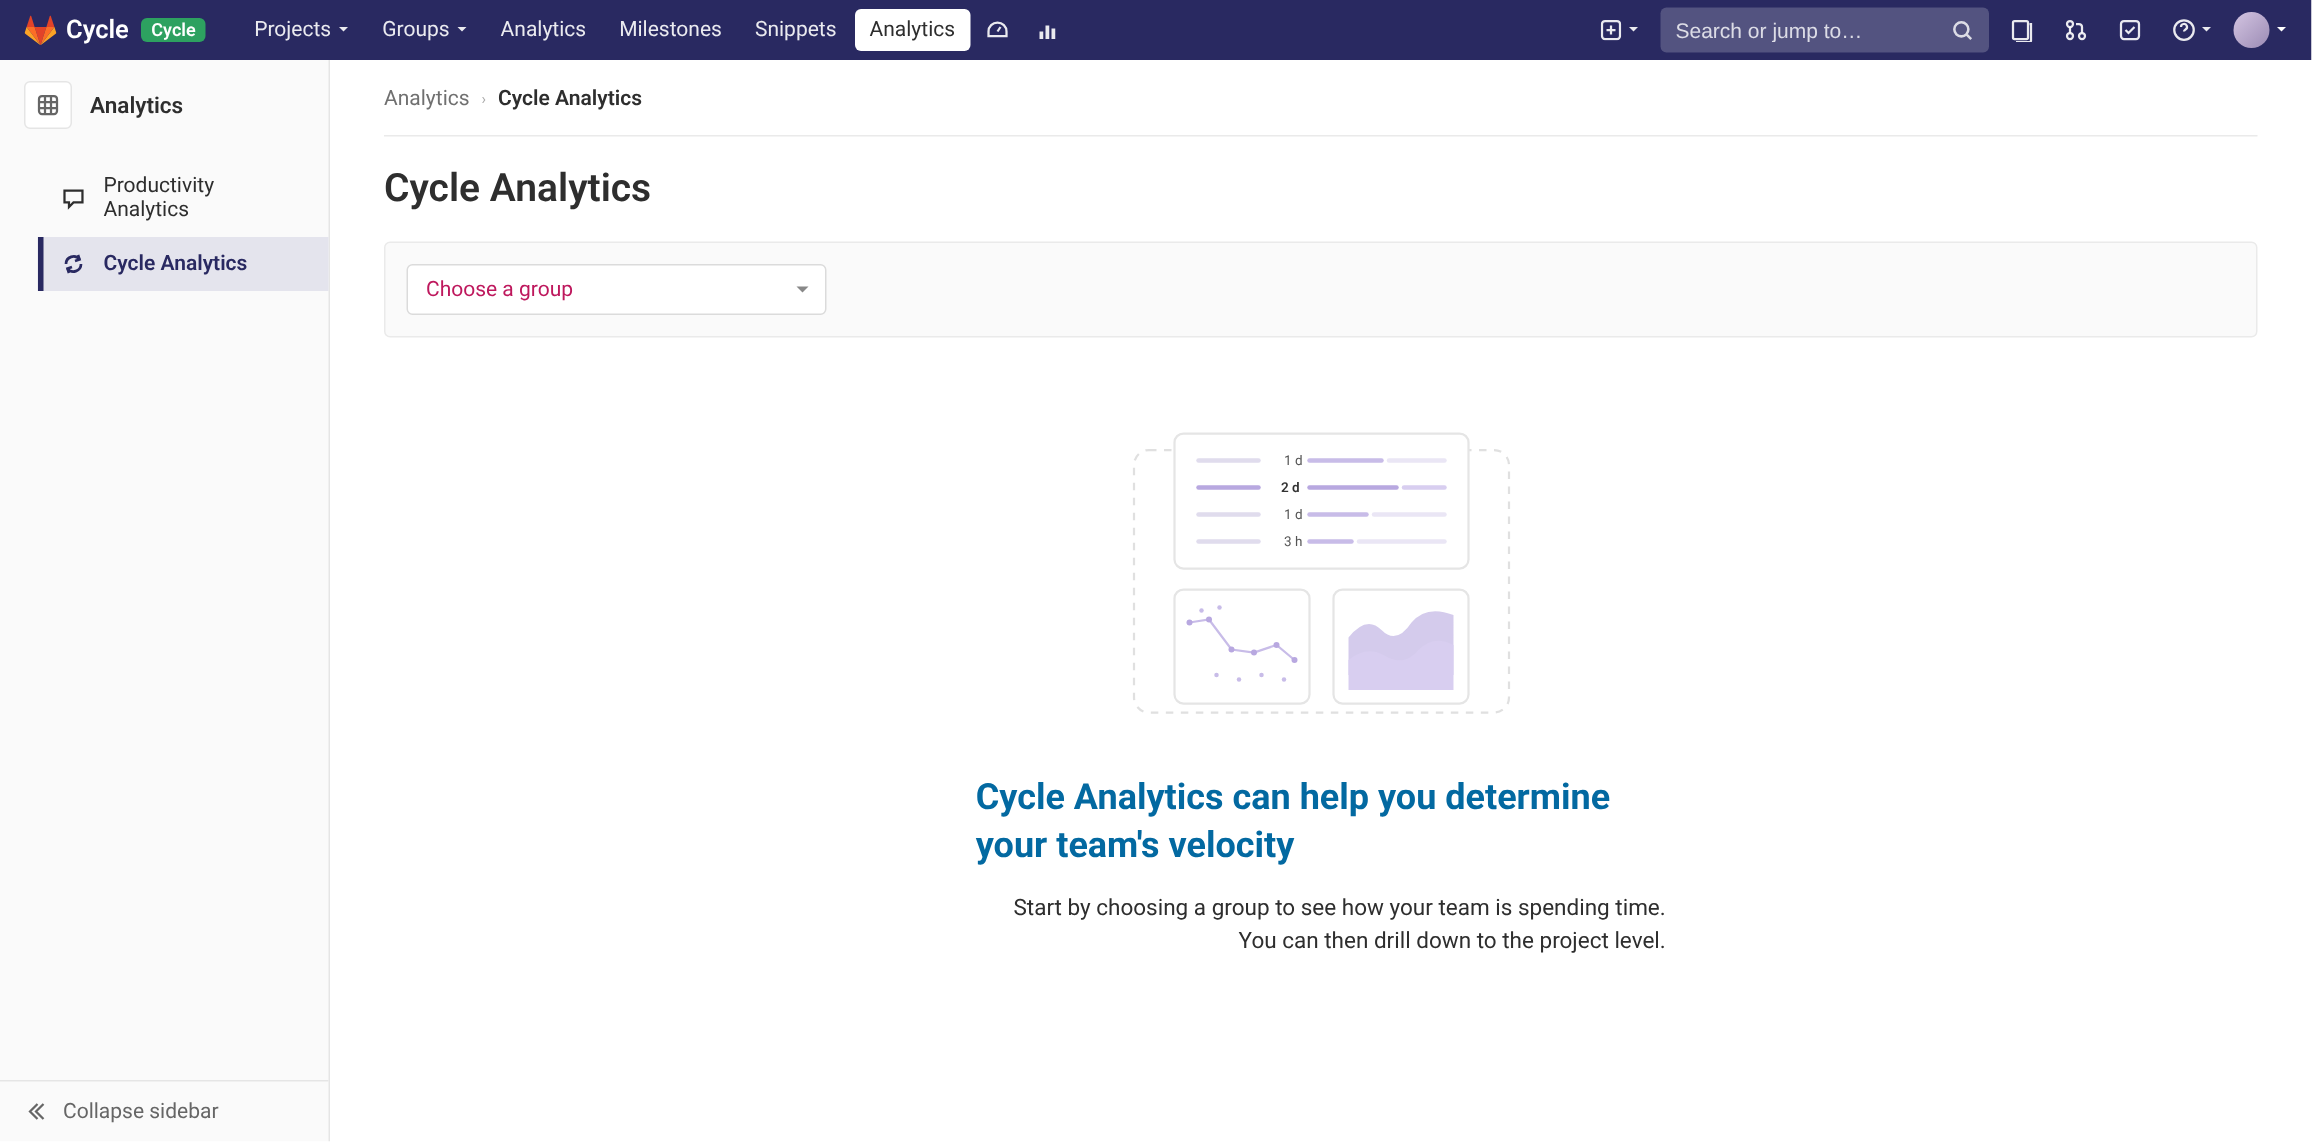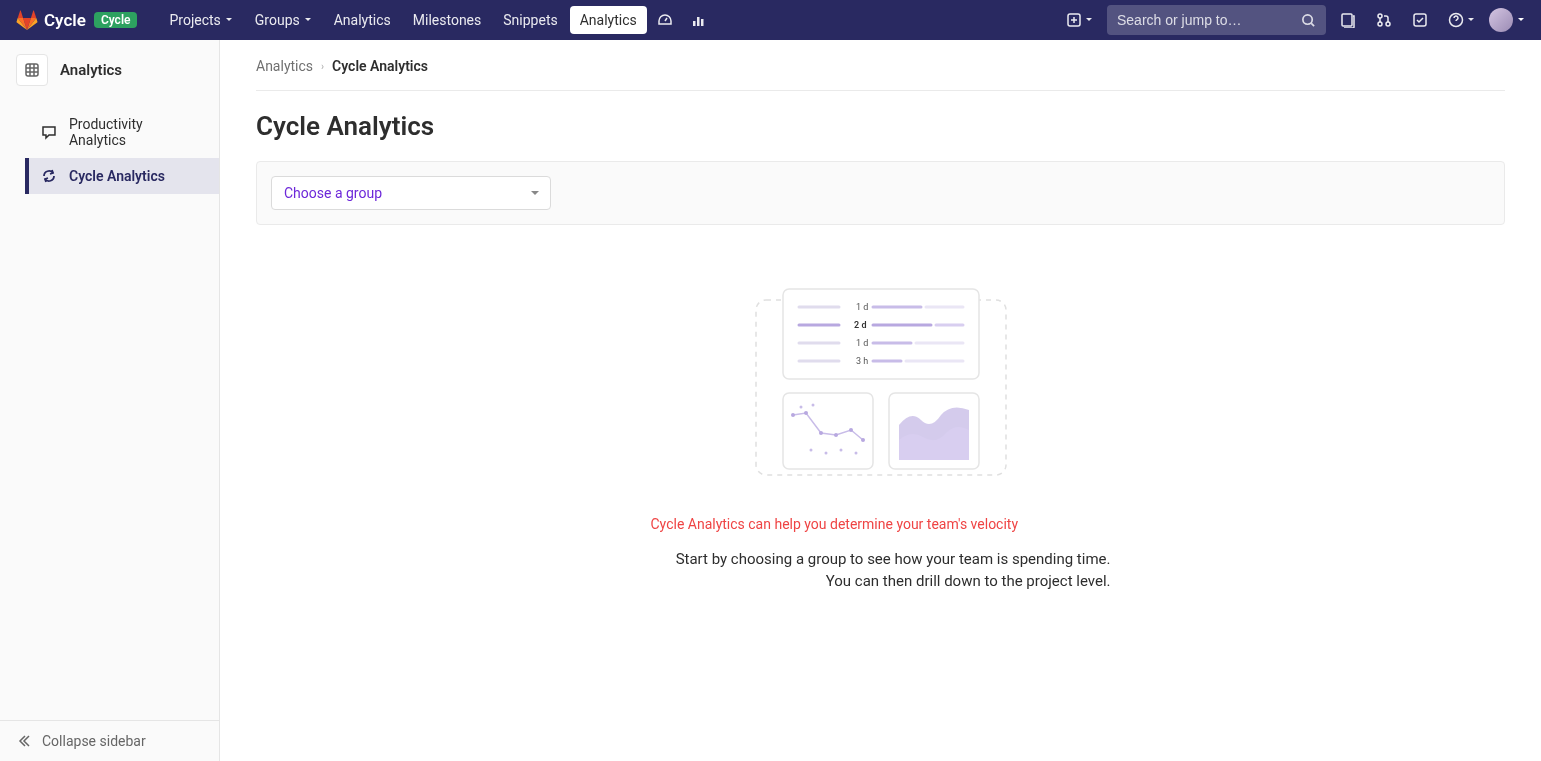--- a/index.html
+++ b/index.html
@@ -40,26 +40,26 @@
     
     
     .main { flex: 1; padding: 18px 36px; overflow-y: auto; }
     .breadcrumb { display: flex; align-items: center; gap: 8px; font-size: 14px; color: #707070; padding-bottom: 16px; border-bottom: 1px solid #eaeaea; }
     .breadcrumb-item { cursor: pointer; }
     .breadcrumb-item.current { color: #2e2e2e; font-weight: 600; }
     .breadcrumb-sep { color: #aaa; font-size: 10px; }
     .page-title { font-size: 26px; font-weight: 600; color: #2e2e2e; margin: 20px 0; }
     
     .filter-bar { background: #fafafa; border: 1px solid #eaeaea; border-radius: 4px; padding: 14px; }
-    .dropdown { background: #fff; border: 1px solid #dbdbdb; border-radius: 4px; padding: 8px 28px 8px 12px; max-width: 300px; font-size: 14px; color: #6d28d9; cursor: pointer; position: relative; display: inline-block; min-width: 280px; }
+    .dropdown { background: #fff; border: 1px solid #dbdbdb; border-radius: 4px; padding: 8px 28px 8px 12px; max-width: 300px; font-size: 14px; color: #be185d; cursor: pointer; position: relative; display: inline-block; min-width: 280px; }
     .dropdown-chevron { position: absolute; right: 10px; top: 50%; transform: translateY(-50%); color: #888; }
     
     .empty-state { max-width: 460px; margin: 60px auto 0; text-align: center; }
     .empty-illustration { margin: 0 auto 30px; width: 260px; height: 200px; position: relative; }
-    .empty-title { font-size: 14px; font-weight: 400; color: #ef4444; text-align: left; line-height: 1.35; margin-bottom: 14px; }
+    .empty-title { font-size: 24px; font-weight: 700; color: #0369a1; text-align: left; line-height: 1.35; margin-bottom: 14px; }
     .empty-desc { font-size: 15px; color: #2e2e2e; text-align: right; line-height: 1.5; }
     
     svg { display: block; }
   </style>
 </head>
 <body>
 
 <div class="navbar">
   <div class="navbar-left">
     <div class="logo">

